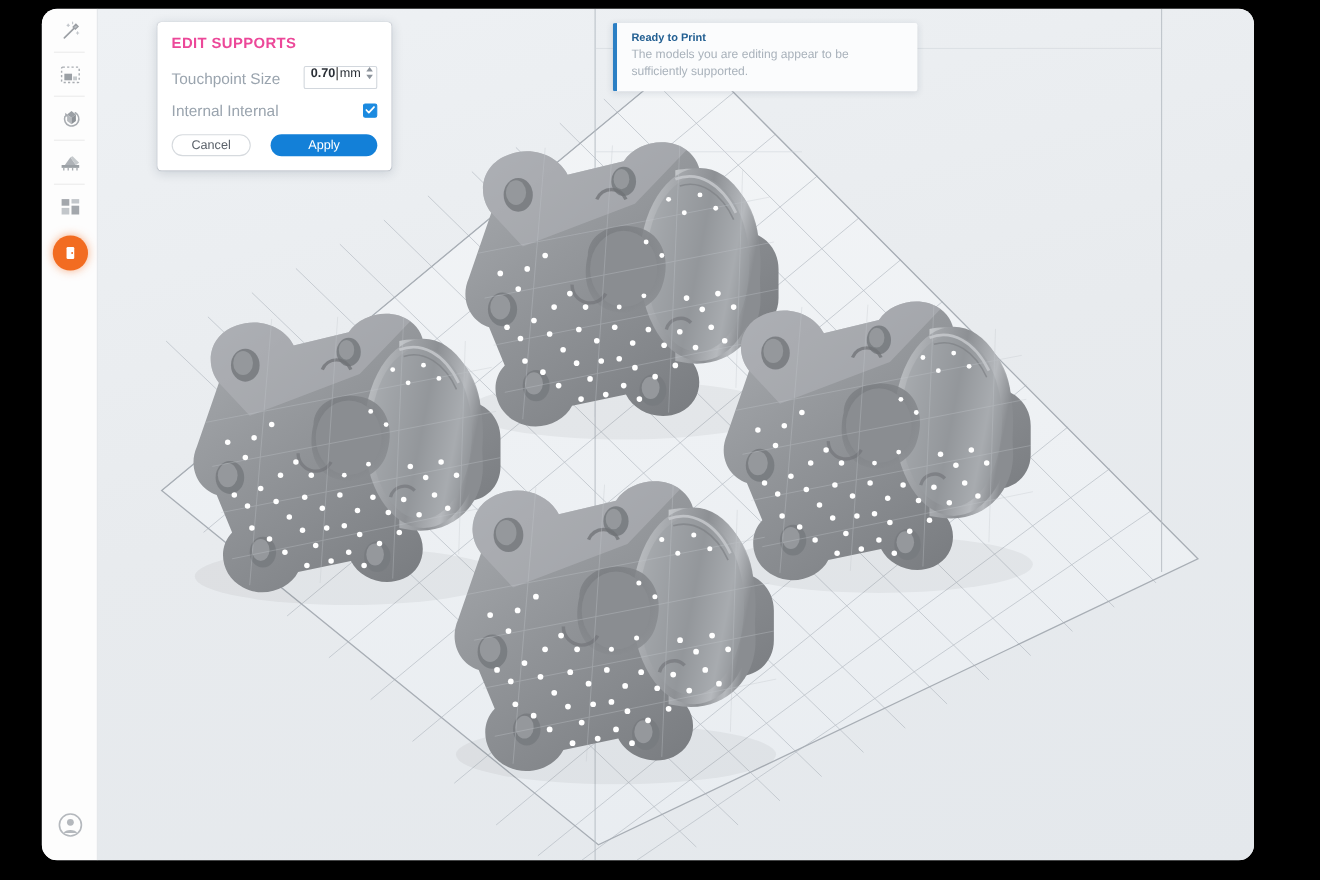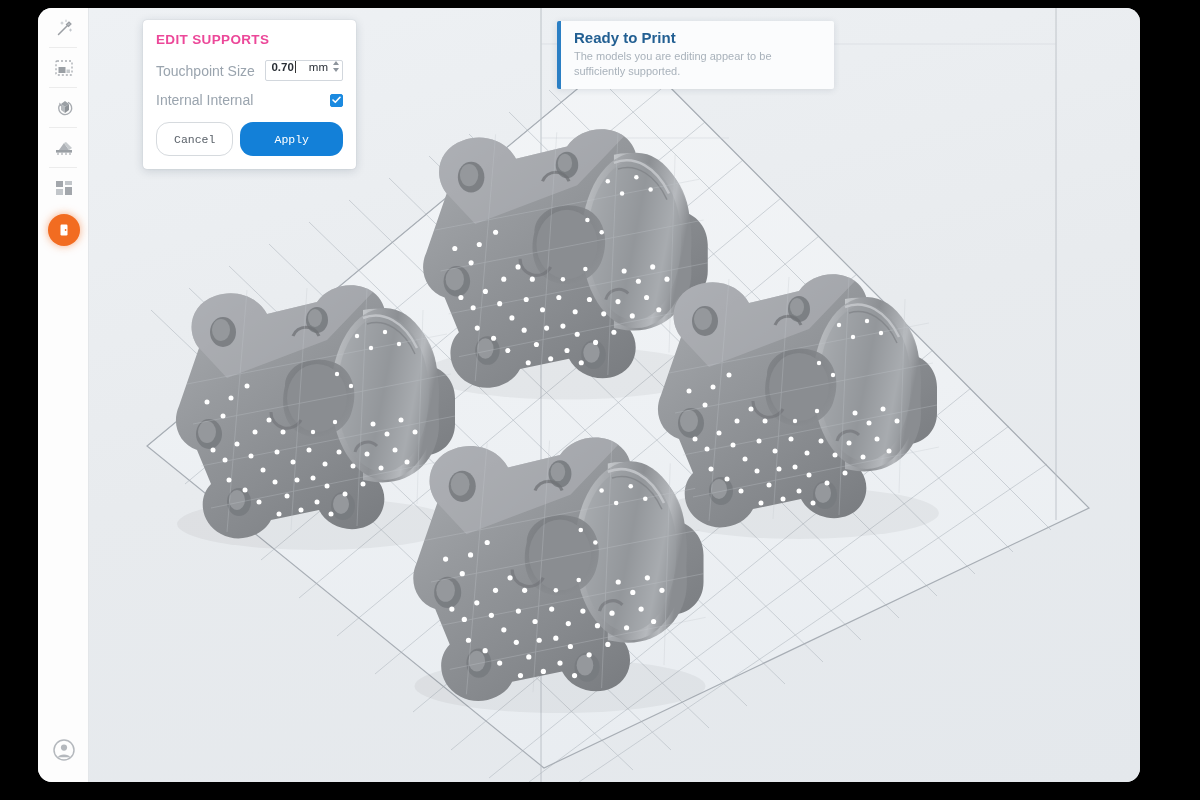--- a/index.html
+++ b/index.html
@@ -85,60 +85,60 @@
     border-radius: 2px;
     background: #fff;
     height: 21px;
     padding: 0 3px 0 5px;
   }
   .num-value { font-size: 11.5px; color: #2a2f36; font-weight: bold; }
   .caret {
     display: inline-block; width: 1px; height: 12px;
     background: #333; margin: 0 1px;
   }
-  .num-unit { font-size: 11.5px; color: #2a2f36; margin-left: 12px; }
+  .num-unit { font-size: 11.5px; color: #2a2f36; margin-left: 1px; }
   .spinner {
     display: flex; flex-direction: column; justify-content: center;
     margin-left: 5px; gap: 3px; cursor: pointer;
   }
   .spin-up, .spin-dn { width: 0; height: 0; border-left: 3.5px solid transparent; border-right: 3.5px solid transparent; }
   .spin-up { border-bottom: 4px solid #8d949c; }
   .spin-dn { border-top: 4px solid #8d949c; }
   .cbox {
     width: 13px; height: 13px; border-radius: 2px;
     background: #1b8ae0; border: 1px solid #1b8ae0;
     display: flex; align-items: center; justify-content: center;
     cursor: pointer;
   }
   .cbox svg { display:block; }
   #panel-actions {
     display: flex; align-items: center; justify-content: space-between;
     margin-top: 14px;
   }
   .btn {
     font-size: 11.5px; border-radius: 13px;
-    height: 34px; padding: 0 17px;
+    height: 20px; padding: 0 17px;
     display: inline-flex; align-items: center; justify-content: center;
     cursor: pointer; border: none;
-    font-family: Liberation Mono, monospace;
+    font-family: Liberation Sans, sans-serif;
   }
   .btn-cancel { background:#fff; color:#5a6169; border:1px solid #d6dade; }
   .btn-apply  { background:#1380d8; color:#fff; padding: 0 34px; }
   
   #toast {
     position: absolute; left: 468px; top: 13px;
     width: 277px;
     background: #fbfcfd;
     border-radius: 2px;
     box-shadow: 0 1px 7px rgba(35,50,70,0.12);
     border-left: 4px solid #2b7fc4;
     padding: 8px 12px 11px 13px;
     z-index: 45;
   }
-  #toast-title { font-size: 15px; font-weight: bold; color: #225f92; margin-bottom: 3px; }
+  #toast-title { font-size: 10px; font-weight: bold; color: #225f92; margin-bottom: 3px; }
   #toast-body  { font-size: 11px; color: #a9b2bb; line-height: 1.32; }
 </style>
 </head>
 <body>
 
 <div id="app-window">
 
   <div id="viewport">
     <div id="plate-wrap">
       <svg width="1051" height="774" viewBox="0 0 1051 774" xmlns="http://www.w3.org/2000/svg">

